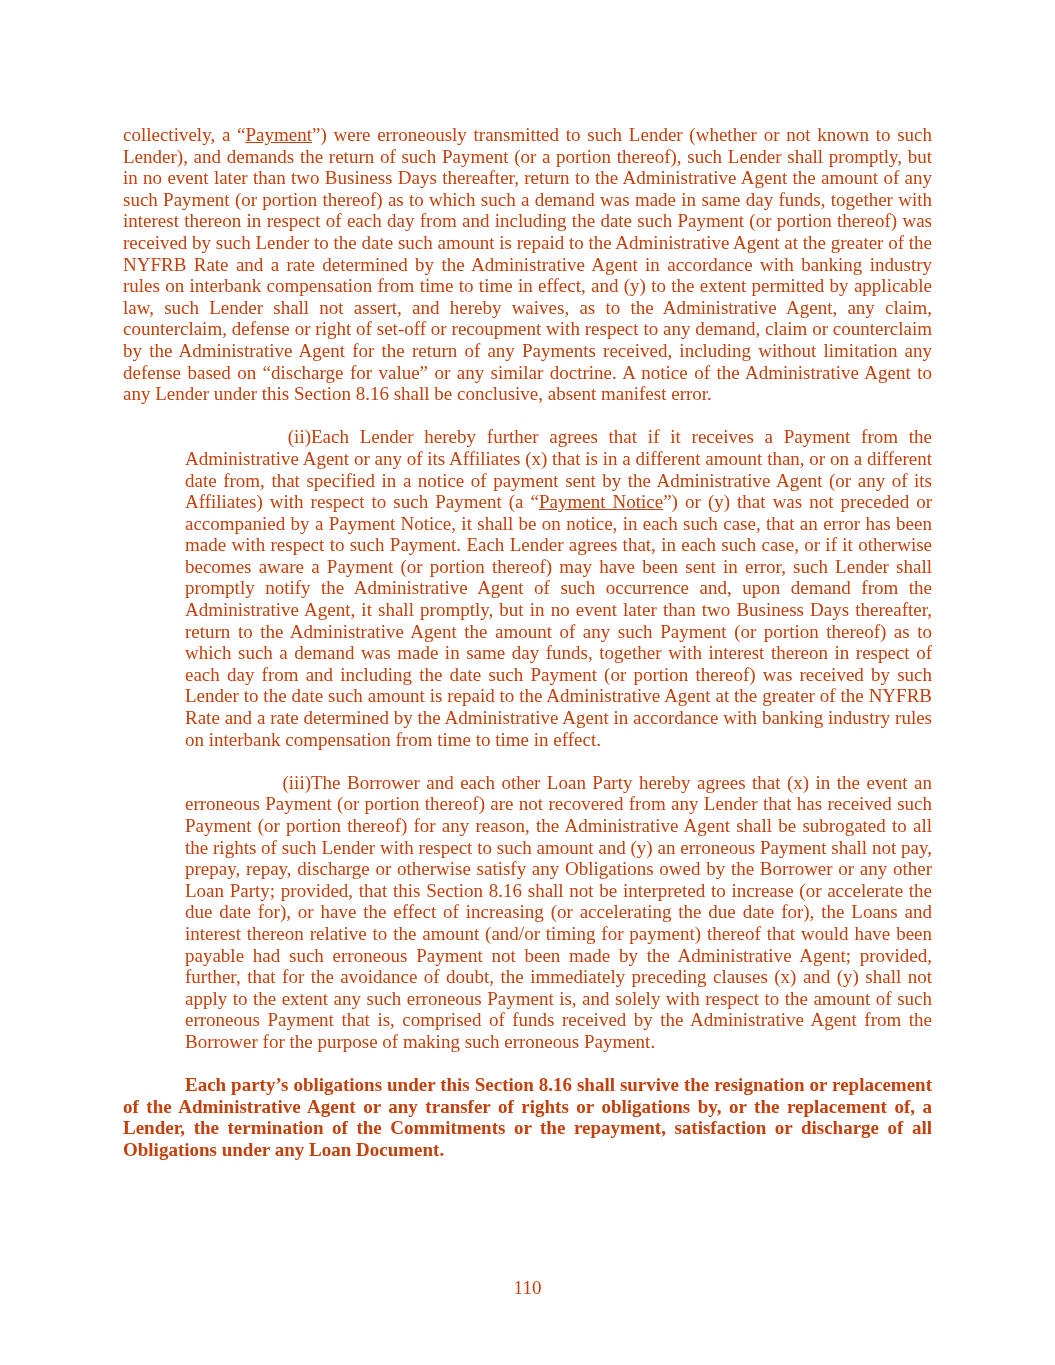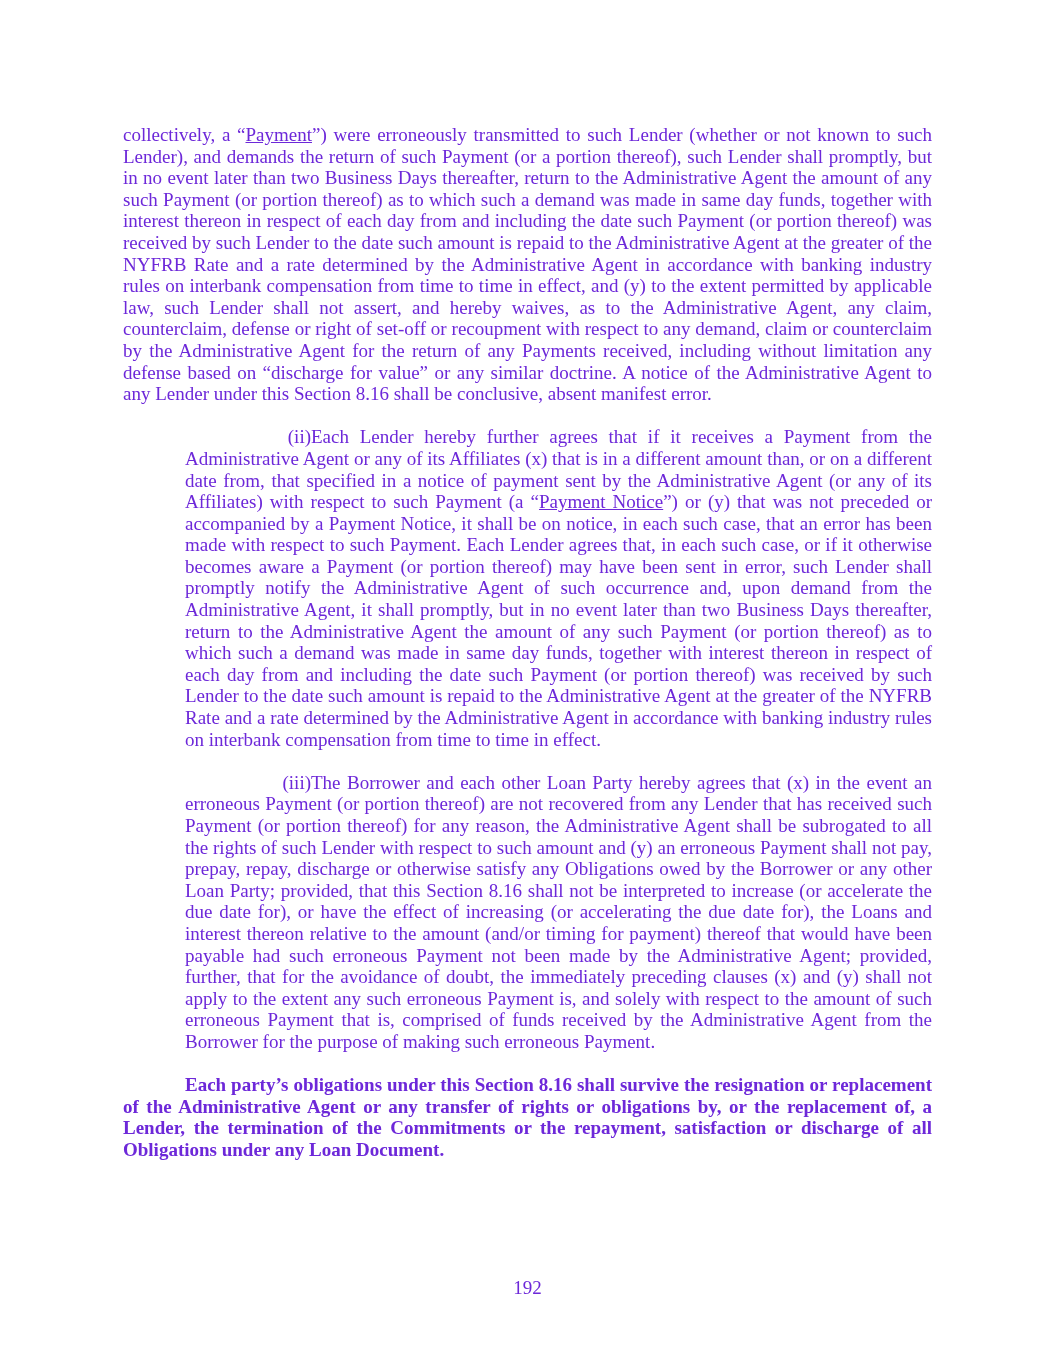--- a/index.html
+++ b/index.html
@@ -6,21 +6,21 @@
     margin: 0;
     padding: 0;
     background: #ffffff;
   }
   .page {
     position: relative;
     width: 1055px;
     height: 1365px;
     background: #ffffff;
     font-family: "Liberation Serif", "DejaVu Serif", serif;
-    color: #6d28d9;
+    color: #c2410c;
     overflow: hidden;
   }
   .content {
     position: absolute;
     left: 123px;
     right: 123px;
     top: 124px;
   }
   .para {
     font-size: 19px;
@@ -65,14 +65,14 @@
     <p class="para"><span>collectively, a “</span><span class="u">Payment</span><span>”) were erroneously transmitted to such Lender (whether or not known to such Lender), and demands the return of such Payment (or a portion thereof), such Lender shall promptly, but in no event later than two Business Days thereafter, return to the Administrative Agent the amount of any such Payment (or portion thereof) as to which such a demand was made in same day funds, together with interest thereon in respect of each day from and including the date such Payment (or portion thereof) was received by such Lender to the date such amount is repaid to the Administrative Agent at the greater of the NYFRB Rate and a rate determined by the Administrative Agent in accordance with banking industry rules on interbank compensation from time to time in effect, and (y) to the extent permitted by applicable law, such Lender shall not assert, and hereby waives, as to the Administrative Agent, any claim, counterclaim, defense or right of set-off or recoupment with respect to any demand, claim or counterclaim by the Administrative Agent for the return of any Payments received, including without limitation any defense based on “discharge for value” or any similar doctrine.  A notice of the Administrative Agent to any Lender under this Section 8.16 shall be conclusive, absent manifest error.</span></p>
 
     <p class="para block"><span class="list-label">(ii)</span><span>Each Lender hereby further agrees that if it receives a Payment from the Administrative Agent or any of its Affiliates (x) that is in a different amount than, or on a different date from, that specified in a notice of payment sent by the Administrative Agent (or any of its Affiliates) with respect to such Payment (a “</span><span class="u">Payment Notice</span><span>”) or (y) that was not preceded or accompanied by a Payment Notice, it shall be on notice, in each such case, that an error has been made with respect to such Payment.  Each Lender agrees that, in each such case, or if it otherwise becomes aware a Payment (or portion thereof) may have been sent in error, such Lender shall promptly notify the Administrative Agent of such occurrence and, upon demand from the Administrative Agent, it shall promptly, but in no event later than two Business Days thereafter, return to the Administrative Agent the amount of any such Payment (or portion thereof) as to which such a demand was made in same day funds, together with interest thereon in respect of each day from and including the date such Payment (or portion thereof) was received by such Lender to the date such amount is repaid to the Administrative Agent at the greater of the NYFRB Rate and a rate determined by the Administrative Agent in accordance with banking industry rules on interbank compensation from time to time in effect.</span></p>
 
     <p class="para block"><span class="list-label">(iii)</span><span>The Borrower and each other Loan Party hereby agrees that (x) in the event an erroneous Payment (or portion thereof) are not recovered from any Lender that has received such Payment (or portion thereof) for any reason, the Administrative Agent shall be subrogated to all the rights of such Lender with respect to such amount and (y) an erroneous Payment shall not pay, prepay, repay, discharge or otherwise satisfy any Obligations owed by the Borrower or any other Loan Party; provided, that this Section 8.16 shall not be interpreted to increase (or accelerate the due date for), or have the effect of increasing (or accelerating the due date for), the Loans and interest thereon relative to the amount (and/or timing for payment) thereof that would have been payable had such erroneous Payment not been made by the Administrative Agent; provided, further, that for the avoidance of doubt, the immediately preceding clauses (x) and (y) shall not apply to the extent any such erroneous Payment is, and solely with respect to the amount of such erroneous Payment that is, comprised of funds received by the Administrative Agent from the Borrower for the purpose of making such erroneous Payment.</span></p>
 
     <p class="para indent-first"><span>Each party’s obligations under this Section 8.16 shall survive the resignation or replacement of the Administrative Agent or any transfer of rights or obligations by, or the replacement of, a Lender, the termination of the Commitments or the repayment, satisfaction or discharge of all Obligations under any Loan Document.</span></p>
 
   </div>
 
-  <div class="footer">192</div>
+  <div class="footer">110</div>
 </div>
 
 </body></html>

